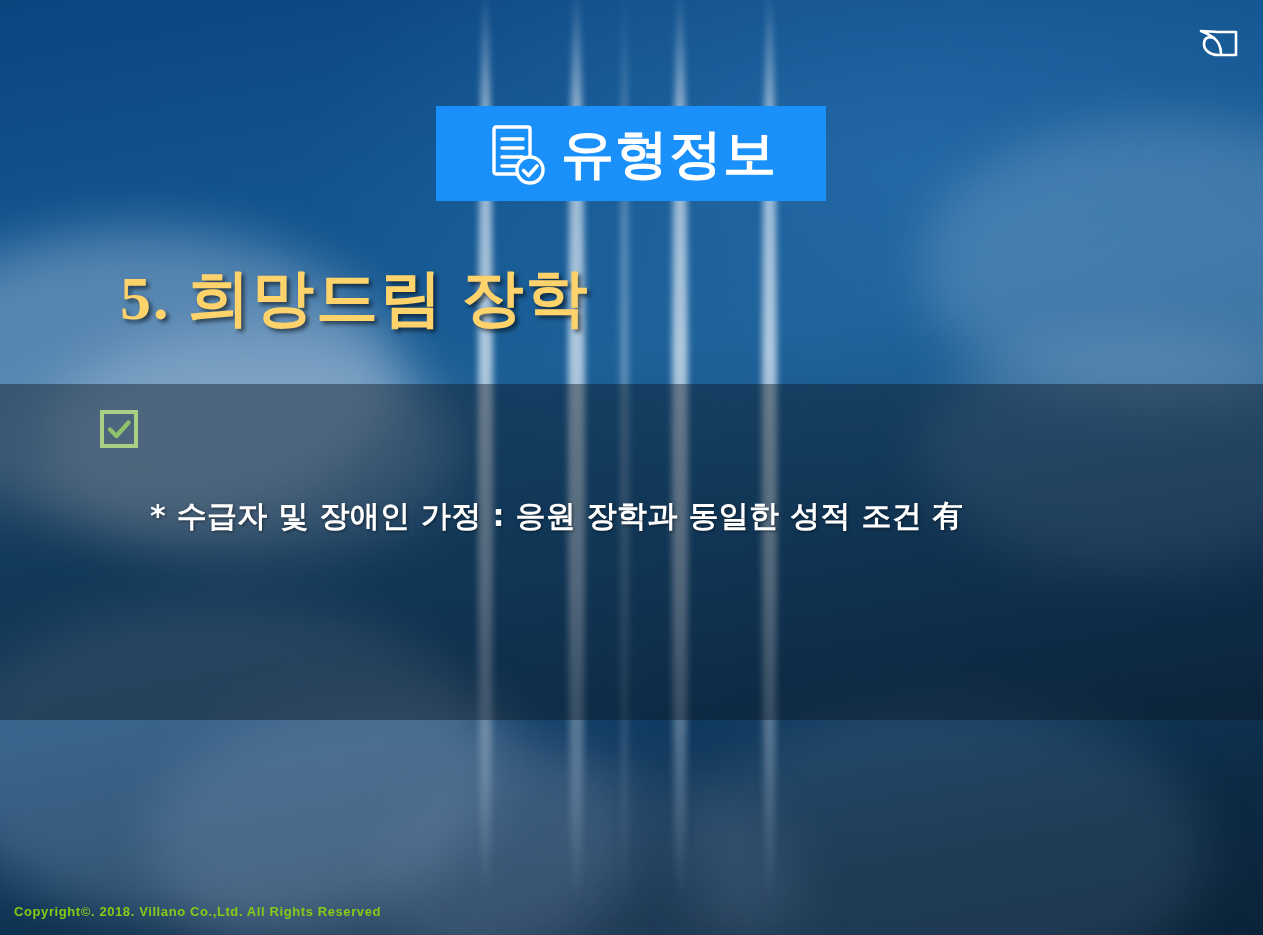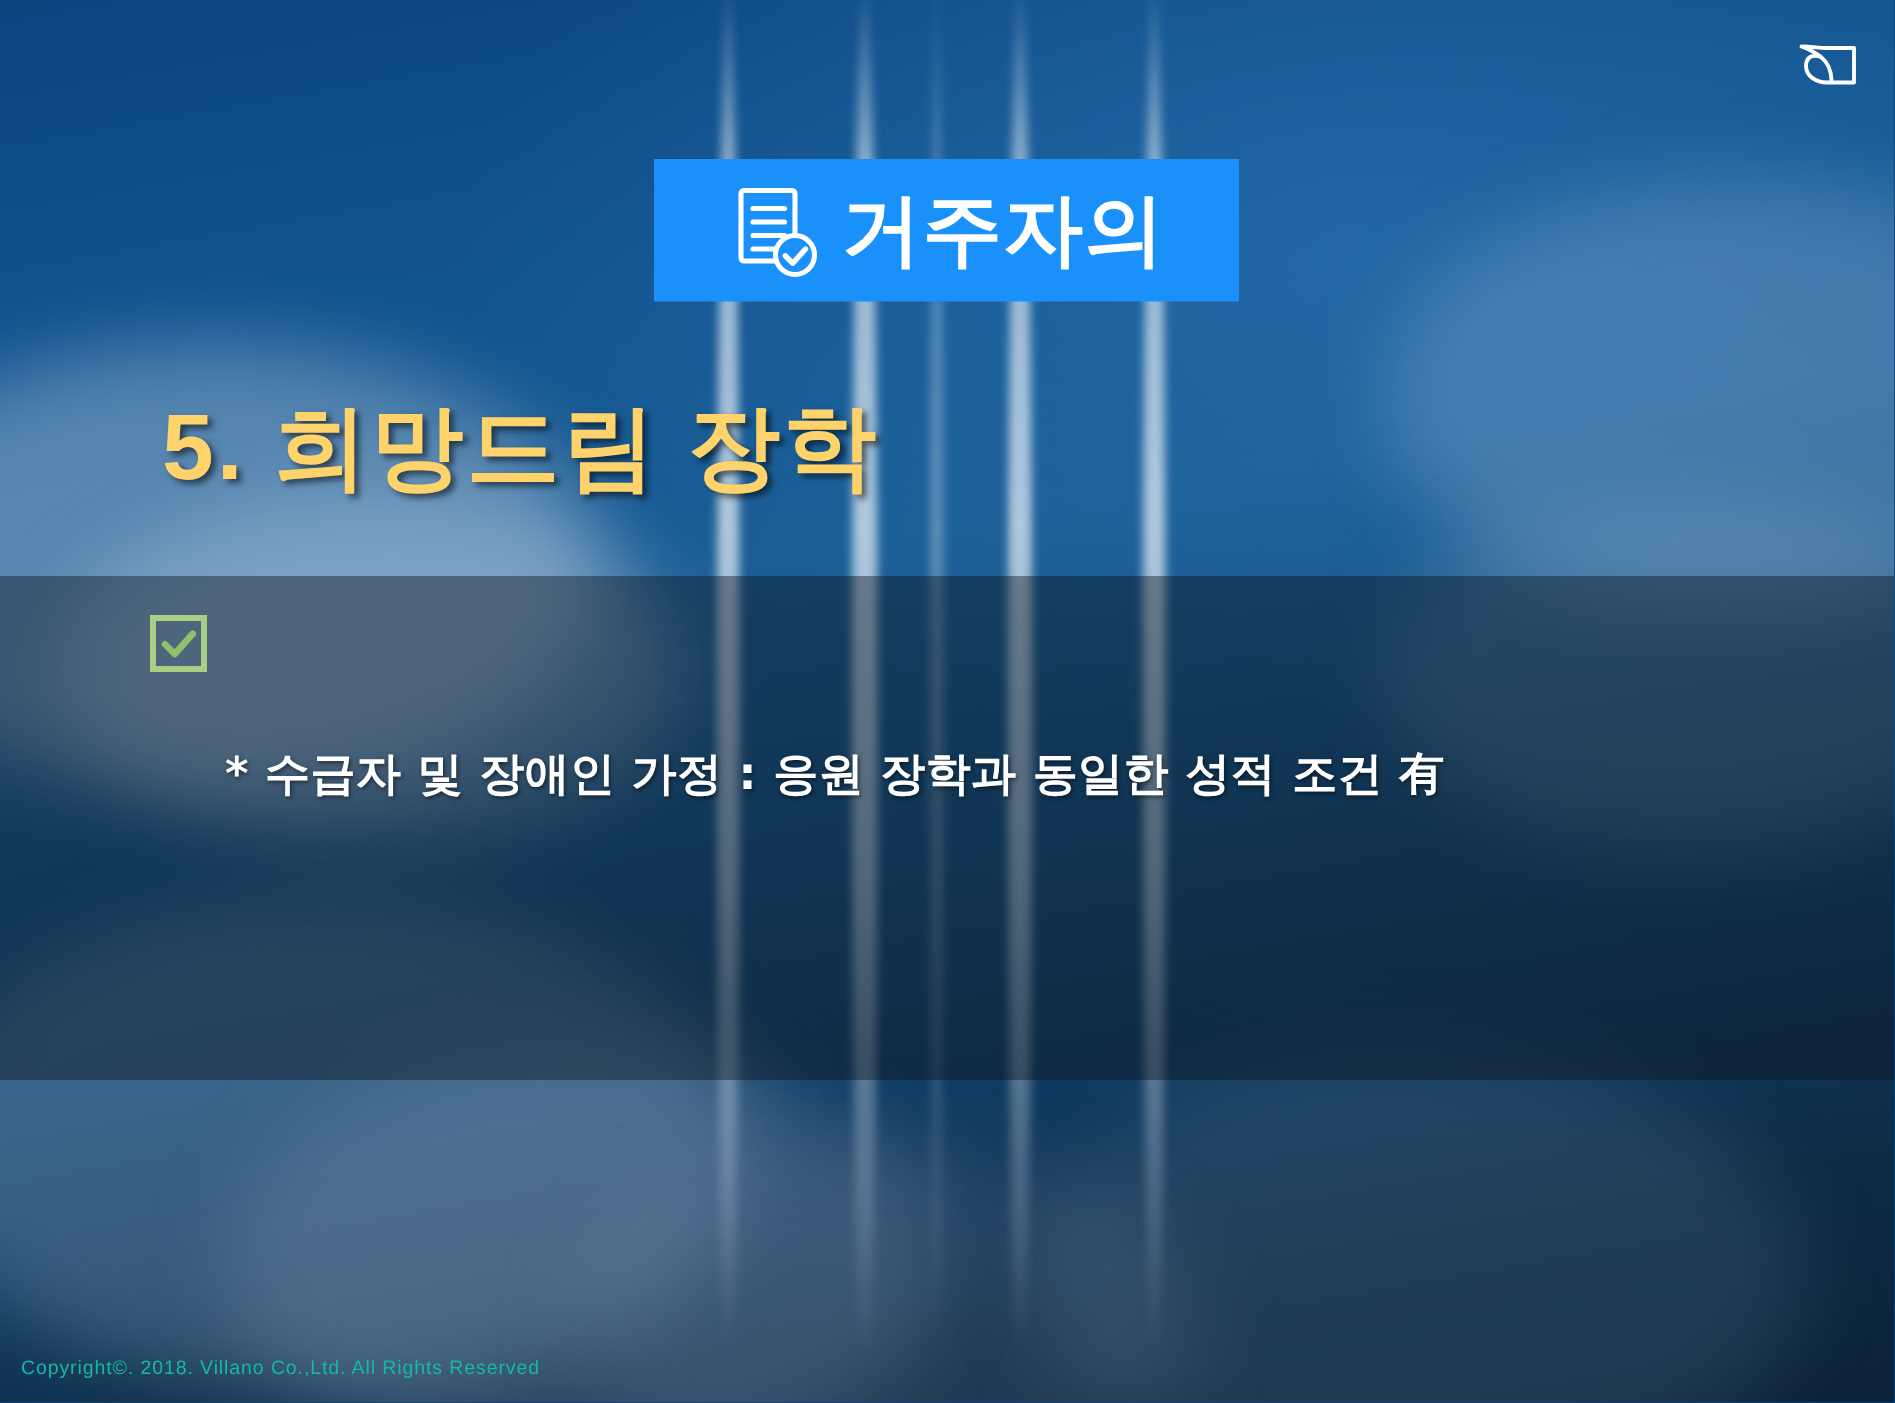--- a/index.html
+++ b/index.html
@@ -115,30 +115,30 @@
     font-weight: bold;
     letter-spacing: 1px;
     line-height: 1;
     white-space: nowrap;
     font-family: "DejaVu Sans", "Liberation Sans", sans-serif;
   }
 
   
   .heading {
     position: absolute;
-    left: 108px;
+    left: 120px;
     top: 266px;
     color: #ffd36b;
     font-size: 62px;
     font-weight: bold;
     letter-spacing: 2px;
     line-height: 1.05;
     white-space: nowrap;
     text-shadow: 3px 3px 4px rgba(0,0,0,0.55);
-    font-family: Liberation Sans, sans-serif;
+    font-family: Liberation Serif, serif;
   }
 
   
   .bullets {
     position: absolute;
     left: 100px;
     top: 404px;
     width: 1100px;
   }
   .bullet-row {
@@ -172,25 +172,26 @@
     margin-left: 50px;
     text-shadow: 1px 1px 3px rgba(0,0,0,0.5);
     font-family: "DejaVu Sans", "Liberation Sans", sans-serif;
   }
 
   
   .footer {
     position: absolute;
     left: 14px;
     bottom: 16px;
-    color: #14b8a6;
+    color: #84cc16;
     font-size: 13px;
     letter-spacing: 0.6px;
     white-space: nowrap;
     font-family: "Liberation Sans", "DejaVu Sans", sans-serif;
+    font-weight: bold;
   }
 </style>
 </head>
 <body>
 
 <div id="slide">
 
   <div class="sky"></div>
   <div class="cloud c1"></div>
   <div class="cloud c2"></div>
@@ -219,21 +220,21 @@
       <svg viewBox="0 0 58 62" width="58" height="62" aria-hidden="true">
         <rect x="5" y="4" width="36" height="47" rx="2" fill="none" stroke="#ffffff" stroke-width="3.4"></rect>
         <line x1="13" y1="16" x2="34" y2="16" stroke="#ffffff" stroke-width="3.4" stroke-linecap="round"></line>
         <line x1="13" y1="25" x2="34" y2="25" stroke="#ffffff" stroke-width="3.4" stroke-linecap="round"></line>
         <line x1="13" y1="34" x2="34" y2="34" stroke="#ffffff" stroke-width="3.4" stroke-linecap="round"></line>
         <line x1="13" y1="43" x2="28" y2="43" stroke="#ffffff" stroke-width="3.4" stroke-linecap="round"></line>
         <circle cx="41" cy="47" r="13" fill="#1a90fb" stroke="#ffffff" stroke-width="3.4"></circle>
         <path d="M34.5 47.5 L39.5 52.5 L48 43" fill="none" stroke="#ffffff" stroke-width="3.6" stroke-linecap="round" stroke-linejoin="round"></path>
       </svg>
     </span>
-    <span class="banner-title">거주자의</span>
+    <span class="banner-title">유형정보</span>
   </div>
 
   <div class="heading">5. 희망드림 장학</div>
 
   <div class="bullets">
 
 
     <div class="bullet-row">
       <span class="check-box">
         <svg viewBox="0 0 38 38" width="38" height="38" aria-hidden="true">

